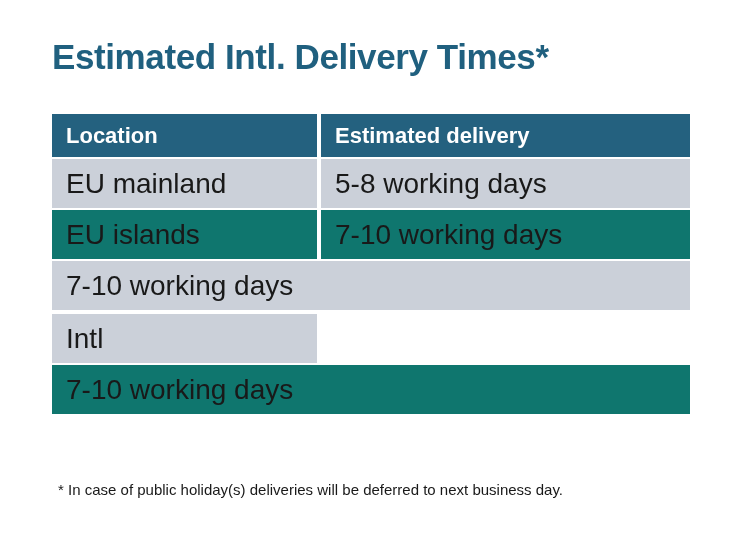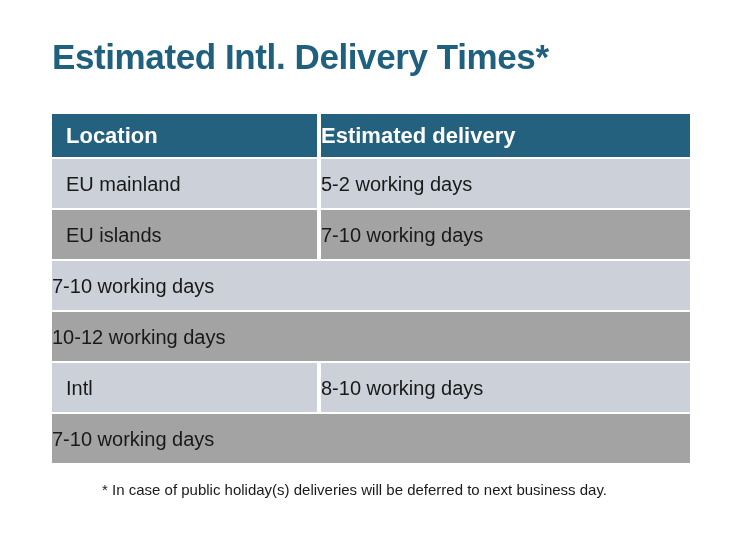--- a/index.html
+++ b/index.html
@@ -49,102 +49,100 @@
   .row {
     display: flex;
     gap: 4px;
     width: 100%;
   }
 
   .cell {
     box-sizing: border-box;
     display: flex;
     align-items: center;
-    font-size: 20px;
+    font-size: 28px;
     color: #191919;
     line-height: 1;
   }
 
   .cell-location {
     width: 265px;
     flex: 0 0 265px;
     padding-left: 14px;
   }
 
   .cell-delivery {
     flex: 1 1 auto;
+    padding-left: 14px;
   }
 
   
   .row-header .cell {
     height: 43px;
     background: #24617F;
     color: #ffffff;
     font-weight: 700;
     font-size: 22px;
   }
 
   
   .row-body .cell {
     height: 49px;
   }
   .row-odd .cell {
     background: #CBD0D9;
   }
   .row-even .cell {
-    background: #a3a3a3;
+    background: #0f766e;
   }
 
   
   .footnote {
     position: absolute;
     left: 58px;
     top: 480px;
     font-size: 15px;
     color: #191919;
     line-height: 20px;
     white-space: nowrap;
-    margin-left: 44px;
   }
 </style>
 </head>
 <body>
 
 <div class="page">
 
   <div class="page-title">Estimated Intl. Delivery Times*</div>
 
   <div class="table">
 
     <div class="row row-header">
       <div class="cell cell-location">Location</div>
       <div class="cell cell-delivery">Estimated delivery</div>
     </div>
 
     <div class="row row-body row-odd">
       <div class="cell cell-location">EU mainland</div>
-      <div class="cell cell-delivery">5-2 working days</div>
+      <div class="cell cell-delivery">5-8 working days</div>
     </div>
 
     <div class="row row-body row-even">
       <div class="cell cell-location">EU islands</div>
       <div class="cell cell-delivery">7-10 working days</div>
     </div>
 
     <div class="row row-body row-odd">
       <div class="cell cell-delivery">7-10 working days</div>
     </div>
 
     <div class="row row-body row-even">
-      <div class="cell cell-delivery">10-12 working days</div>
     </div>
 
     <div class="row row-body row-odd">
       <div class="cell cell-location">Intl</div>
-      <div class="cell cell-delivery">8-10 working days</div>
     </div>
 
     <div class="row row-body row-even">
       <div class="cell cell-delivery">7-10 working days</div>
     </div>
 
   </div>
 
   <div class="footnote">* In case of public holiday(s) deliveries will be deferred to next business day.</div>
 

